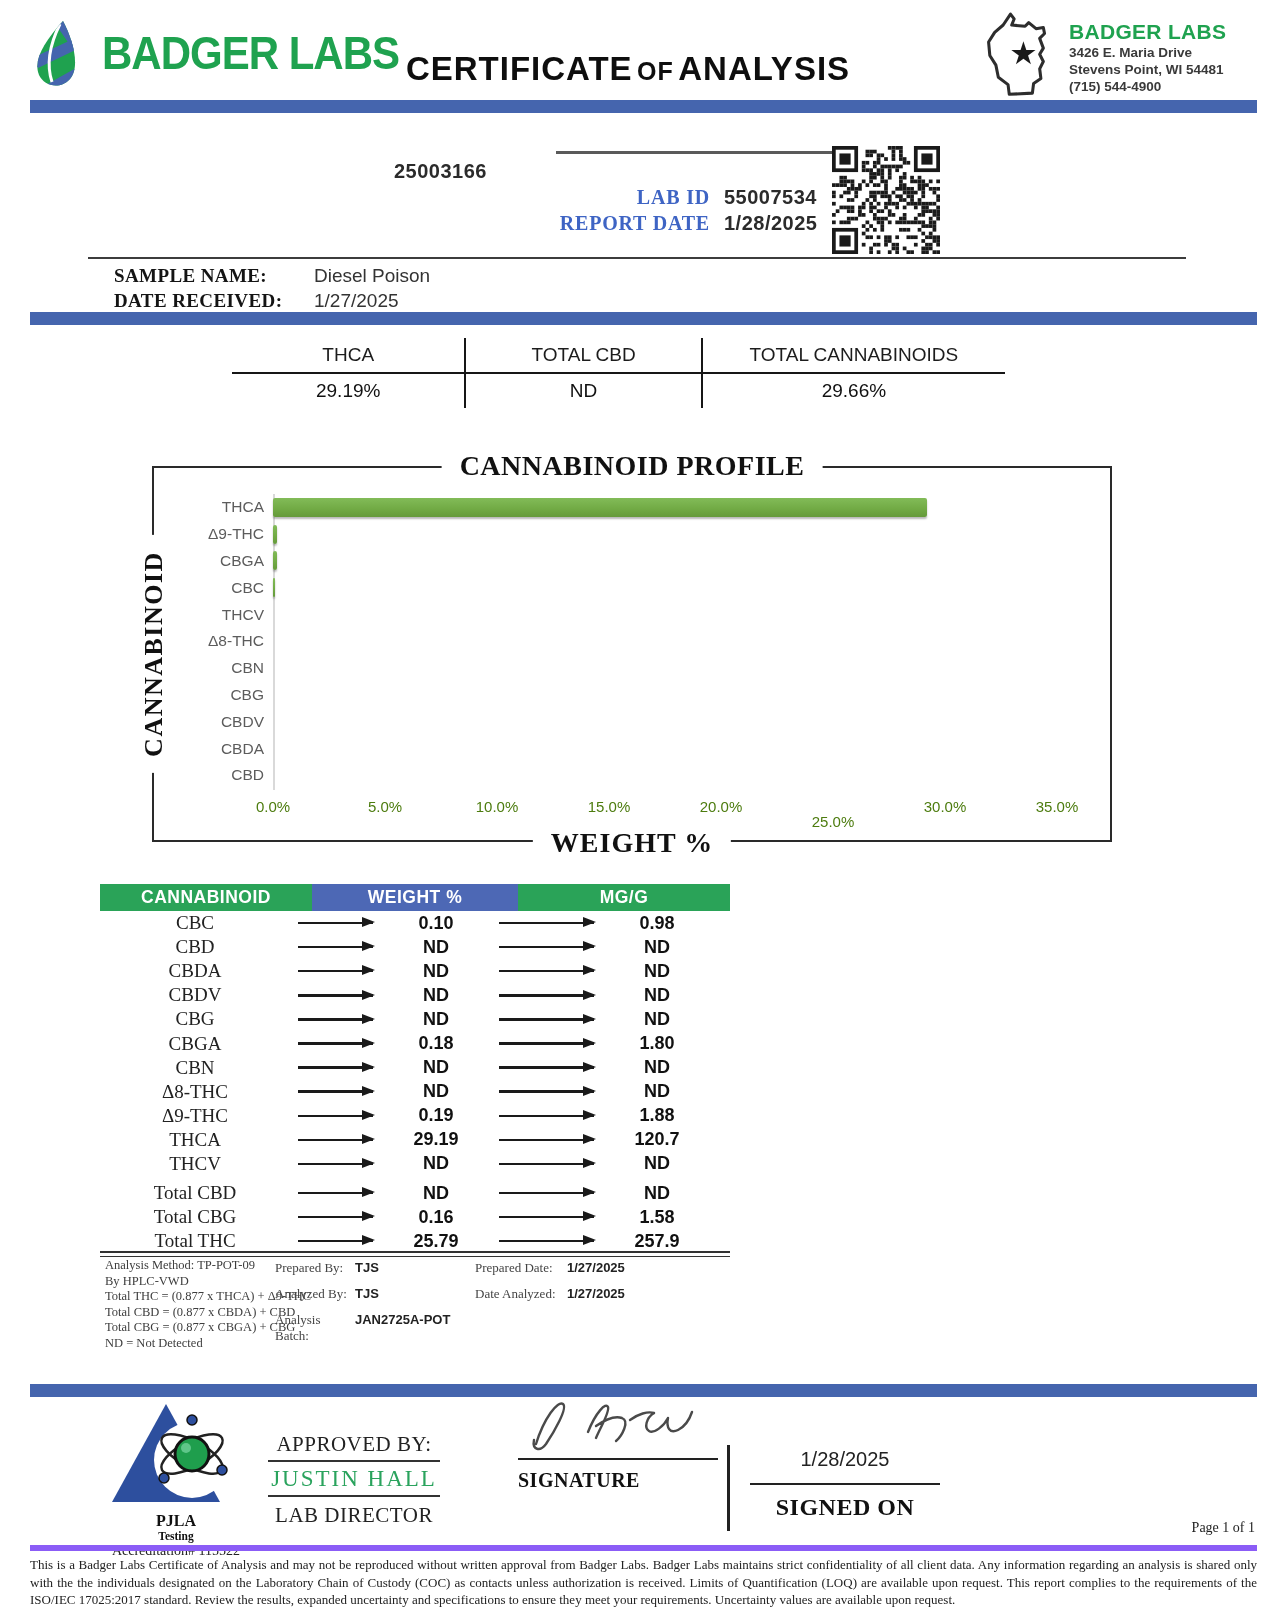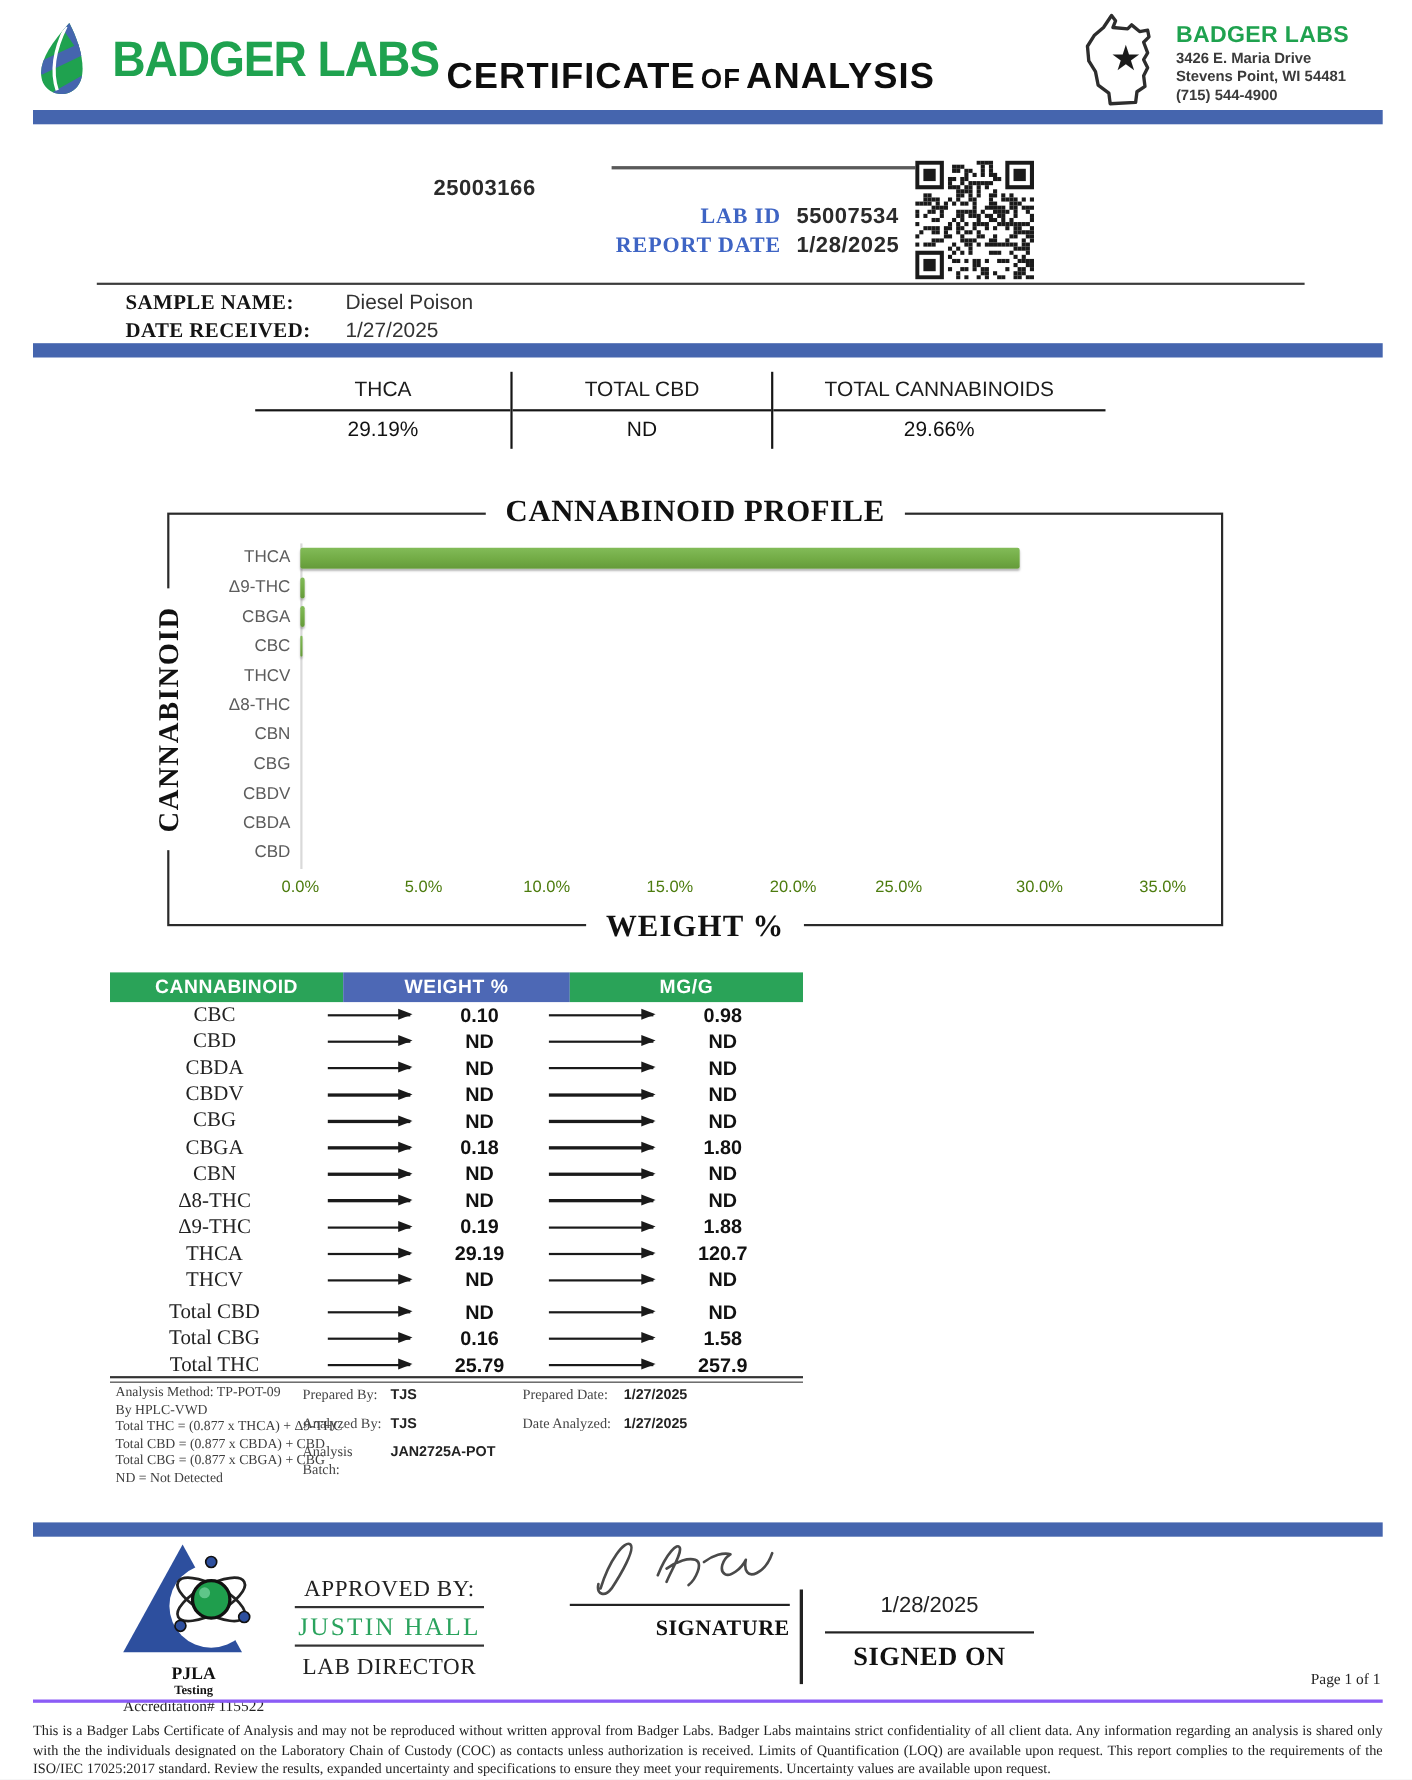--- a/index.html
+++ b/index.html
@@ -108,31 +108,31 @@
   .pjla{left:91px;top:1402px;width:170px;text-align:center;}
   .pjla-org{font-weight:bold;font-size:16px;color:#111;margin-top:2px;}
   .pjla-sub{font-weight:bold;font-size:11.5px;color:#111;}
   .pjla-acc{font-size:14px;color:#222;margin-top:1px;}
   .approve{left:268px;top:1432px;width:172px;text-align:center;}
   .approve-label{font-size:21px;letter-spacing:0.5px;color:#222;padding-bottom:3px;
                  border-bottom:2.5px solid #333;}
   .approver{font-size:23px;letter-spacing:2px;color:#2aa35d;padding:4px 0 3px 0;
             border-bottom:2.5px solid #333;}
   .approver-title{font-size:21px;letter-spacing:0.5px;color:#222;padding-top:6px;}
-  .sig-block{left:518px;top:1392px;width:200px;text-align:right;}
+  .sig-block{left:518px;top:1392px;width:200px;text-align:left;}
   .sig-draw{height:66px;border-bottom:2.5px solid #222;}
   .sig-label{font-weight:bold;font-size:20px;letter-spacing:0.5px;color:#111;padding-top:9px;}
   .v-div{left:727px;top:1445px;width:2.5px;height:86px;background:#222;}
   .date-block{left:750px;top:1448px;width:190px;text-align:center;}
   .date-val{font-family:"Liberation Sans",sans-serif;font-size:20px;color:#222;
             padding-bottom:12px;border-bottom:2.5px solid #222;}
   .date-label{font-weight:bold;font-size:24px;letter-spacing:0.5px;color:#111;padding-top:9px;}
   .page-num{left:1035px;top:1520px;width:220px;text-align:right;font-size:14px;color:#222;}
-  .disclaimer{left:30px;top:1545px;width:1227px;border-top:3px solid #8b5cf6;
-              padding-top:16px;font-size:13px;line-height:17.5px;color:#222;text-align:justify;}
+  .disclaimer{left:30px;top:1545px;width:1227px;border-top:6px solid #8b5cf6;
+              padding-top:5px;font-size:13px;line-height:17.5px;color:#222;text-align:justify;}
 </style>
 </head>
 <body>
 
 <div class="page">
 
   <div class="abs logo-wrap">
     <svg width="62" height="68" viewBox="0 0 62 68">
       <defs>
           <clipPath id="leafclip">
@@ -568,21 +568,21 @@
           <span class="clabel">CBD</span>
           <div class="cbar" style="width: 0px; visibility: hidden;"></div>
         </div>
       </div>
     <div id="chart-ticks">
         <span class="ctick" style="left: 119px;">0.0%</span>
         <span class="ctick" style="left: 231px;">5.0%</span>
         <span class="ctick" style="left: 343px;">10.0%</span>
         <span class="ctick" style="left: 455px;">15.0%</span>
         <span class="ctick" style="left: 567px;">20.0%</span>
-        <span class="ctick" style="left: 663px;">25.0%</span>
+        <span class="ctick" style="left: 679px; margin-top: 15px;">25.0%</span>
         <span class="ctick" style="left: 791px;">30.0%</span>
         <span class="ctick" style="left: 903px;">35.0%</span>
       </div>
   </div>
 
   <div class="abs tbl-head">
     <div class="th th1">CANNABINOID</div>
     <div class="th th2">WEIGHT %</div>
     <div class="th th3">MG/G</div>
   </div>

